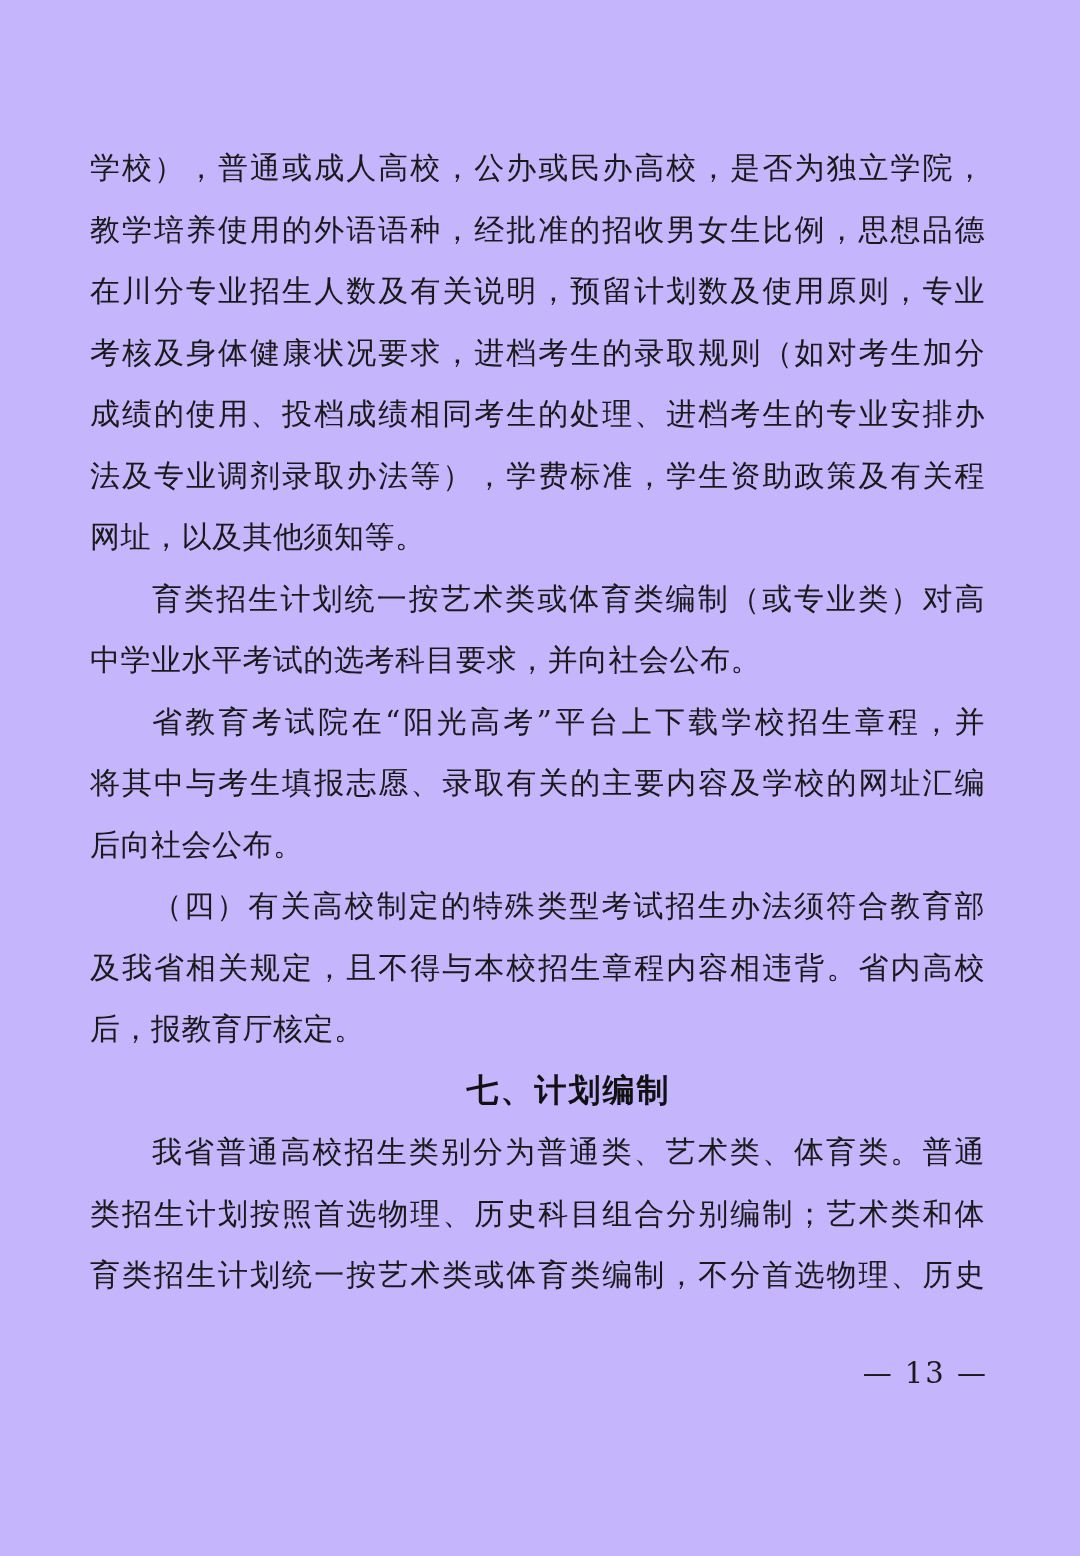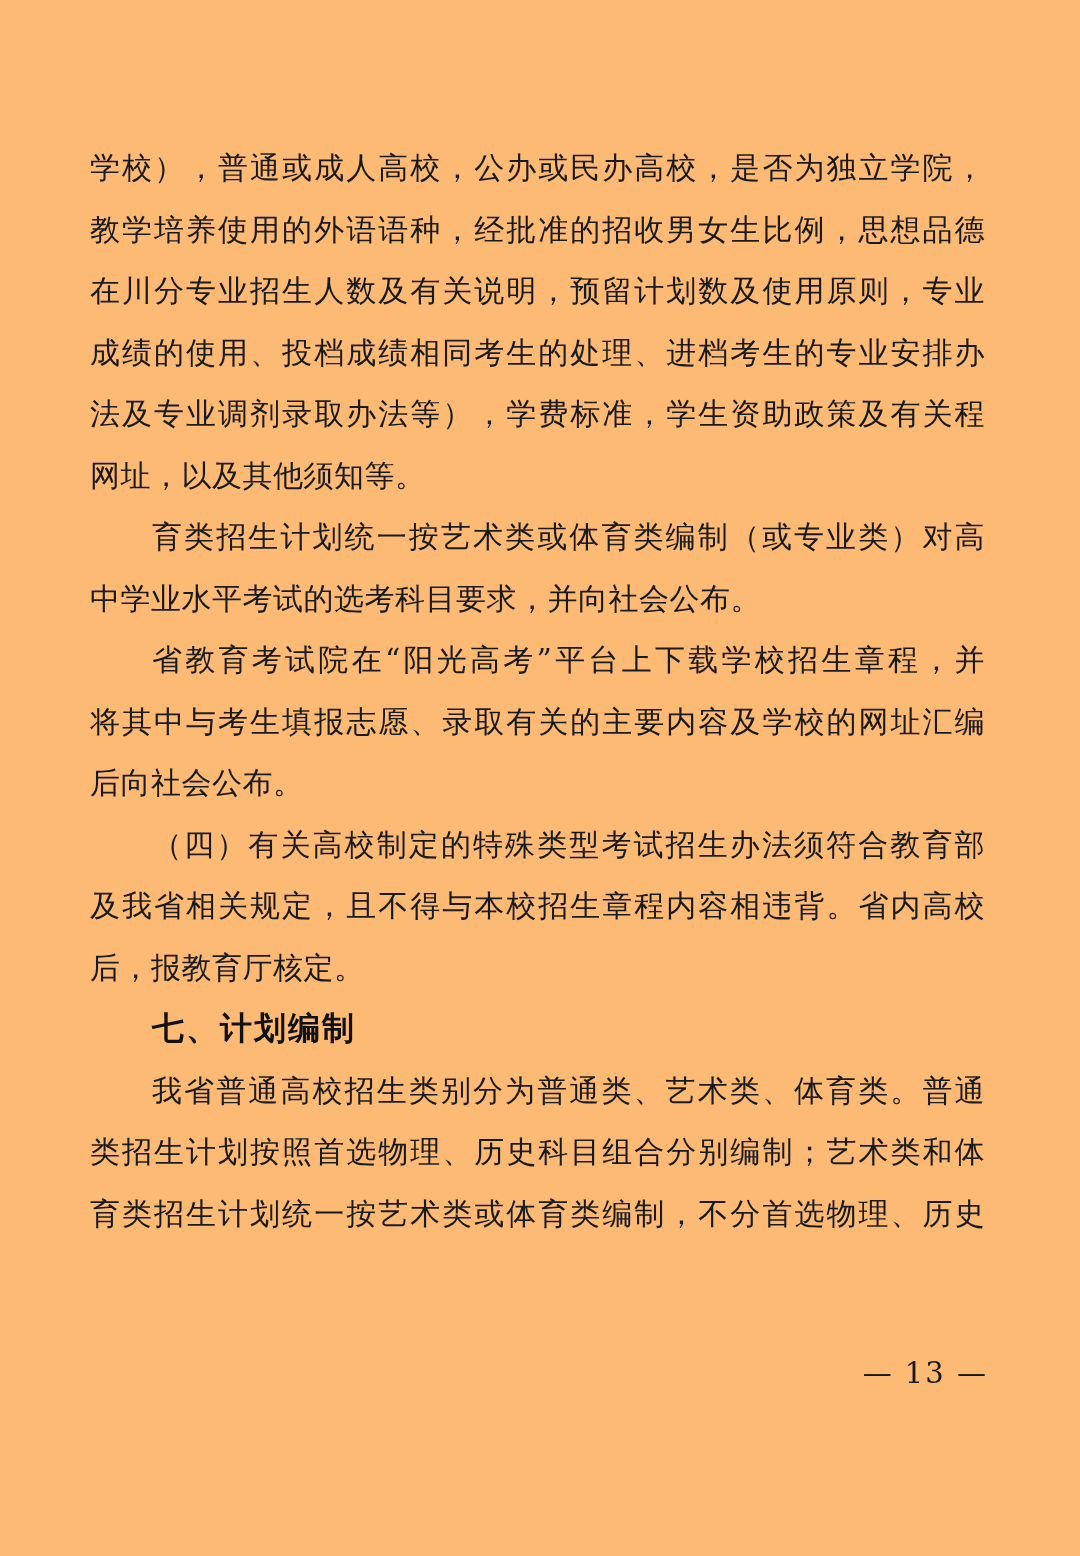--- a/index.html
+++ b/index.html
@@ -4,21 +4,21 @@
 <style>
   html, body {
     margin: 0;
     padding: 0;
     background: #ffffff;
   }
   #page {
     position: relative;
     width: 1080px;
     height: 1556px;
-    background: #fdba74;
+    background: #c4b5fd;
     overflow: hidden;
     font-family: "DejaVu Serif", serif;
   }
   #doc-body {
     position: absolute;
     left: 90px;
     top: 137px;
     width: 895px;
   }
   .line {
@@ -29,20 +29,21 @@
     line-height: 61.5px;
     text-align: left;
     letter-spacing: 0.5px;
   }
   .line.justify {
     text-align: justify;
     text-align-last: justify;
   }
   .line.indent {
     text-indent: 62px;
+    text-align: center;
   }
   .line.heading {
     font-family: "DejaVu Sans", sans-serif;
     font-weight: bold;
     font-size: 32px;
     color: #111111;
     letter-spacing: 2px;
   }
   #page-footer {
     position: absolute;
@@ -55,20 +56,21 @@
   }
 </style>
 </head>
 <body>
 
 <div id="page">
   <div id="doc-body">
       <div class="line justify">学校），普通或成人高校，公办或民办高校，是否为独立学院，</div>
       <div class="line justify">教学培养使用的外语语种，经批准的招收男女生比例，思想品德</div>
       <div class="line justify">在川分专业招生人数及有关说明，预留计划数及使用原则，专业</div>
+      <div class="line justify">考核及身体健康状况要求，进档考生的录取规则（如对考生加分</div>
       <div class="line justify">成绩的使用、投档成绩相同考生的处理、进档考生的专业安排办</div>
       <div class="line justify">法及专业调剂录取办法等），学费标准，学生资助政策及有关程</div>
       <div class="line">网址，以及其他须知等。</div>
       <div class="line justify indent">育类招生计划统一按艺术类或体育类编制（或专业类）对高</div>
       <div class="line">中学业水平考试的选考科目要求，并向社会公布。</div>
       <div class="line justify indent">省教育考试院在“阳光高考”平台上下载学校招生章程，并</div>
       <div class="line justify">将其中与考生填报志愿、录取有关的主要内容及学校的网址汇编</div>
       <div class="line">后向社会公布。</div>
       <div class="line justify indent">（四）有关高校制定的特殊类型考试招生办法须符合教育部</div>
       <div class="line justify">及我省相关规定，且不得与本校招生章程内容相违背。省内高校</div>

